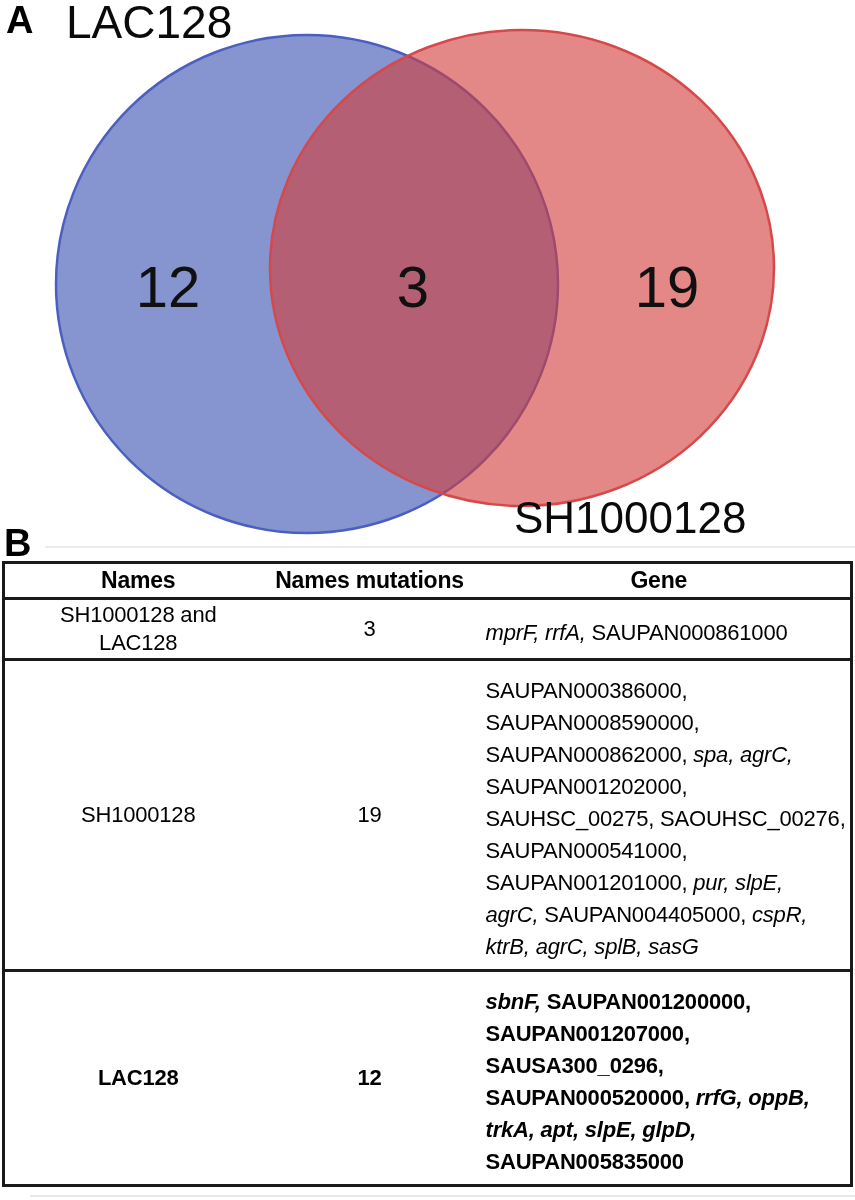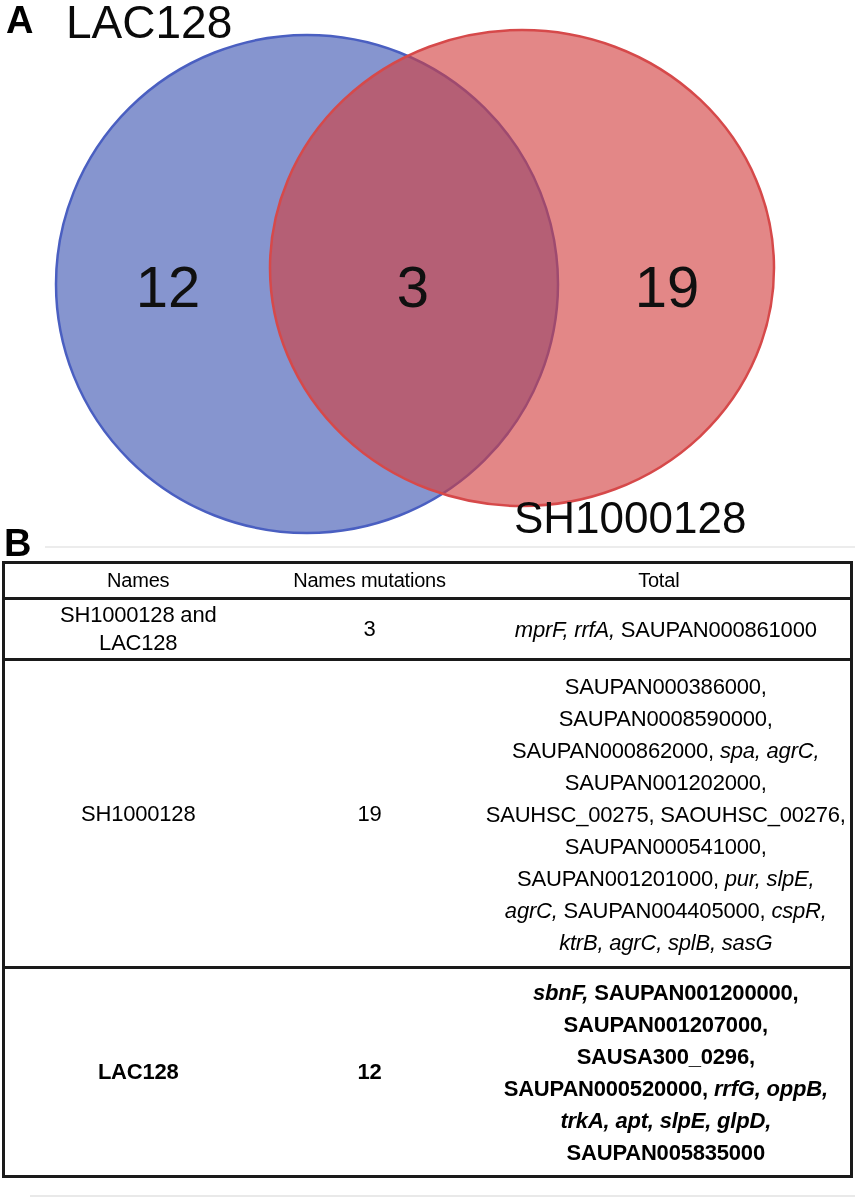--- a/index.html
+++ b/index.html
@@ -61,32 +61,32 @@
     table-layout: fixed;
     font-size: 22px;
     letter-spacing: -0.2px;
   }
   .mutation-table, .mutation-table tr {
     border: 3px solid #1a1a1a;
   }
   .mutation-table col.c-names { width: 268px; }
   .mutation-table col.c-total { width: 196px; }
   .mutation-table th {
-    font-size: 20px; font-weight: normal;
+    font-size: 23px; font-weight: bold;
     height: 36px; text-align: center; vertical-align: middle;
     border-bottom: 3px solid #1a1a1a;
   }
   .mutation-table td { vertical-align: middle; }
   .mutation-table td.name, .mutation-table td.total {
     text-align: center; line-height: 28px;
   }
   .name-inner { display: inline-block; max-width: 175px; }
   .mutation-table td.gene {
-    text-align: center;
-    padding: 8px 4px 6px 18px;
+    text-align: left;
+    padding: 14px 4px 6px 18px;
     line-height: 32px;
   }
   .gene div { white-space: nowrap; }
   .row-1 td { height: 61px; }
   .row-2 td { height: 308px; }
   .row-3 td { height: 206px; font-weight: bold; }
 </style>
 </head>
 <body>
 
@@ -115,21 +115,21 @@
   <table class="mutation-table">
     <colgroup>
       <col class="c-names">
         <col class="c-total">
         <col class="c-gene">
     </colgroup>
     <thead>
       <tr>
         <th>Names</th>
         <th>Names mutations</th>
-        <th>Total</th>
+        <th>Gene</th>
       </tr>
     </thead>
     <tbody>
       <tr class="row-1">
         <td class="name">
           <span class="name-inner">SH1000128 and LAC128</span>
         </td>
         <td class="total">3</td>
         <td class="gene">
             <div><i>mprF, rrfA,</i><span> SAUPAN000861000</span></div>

